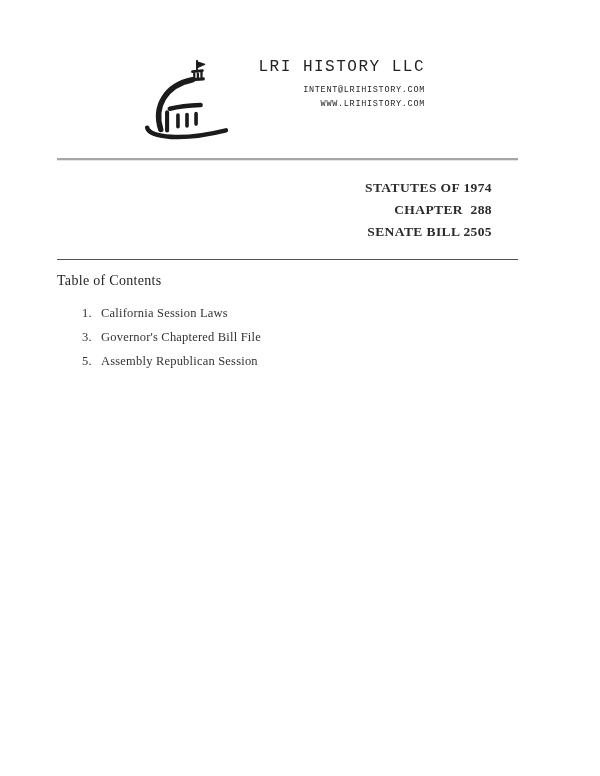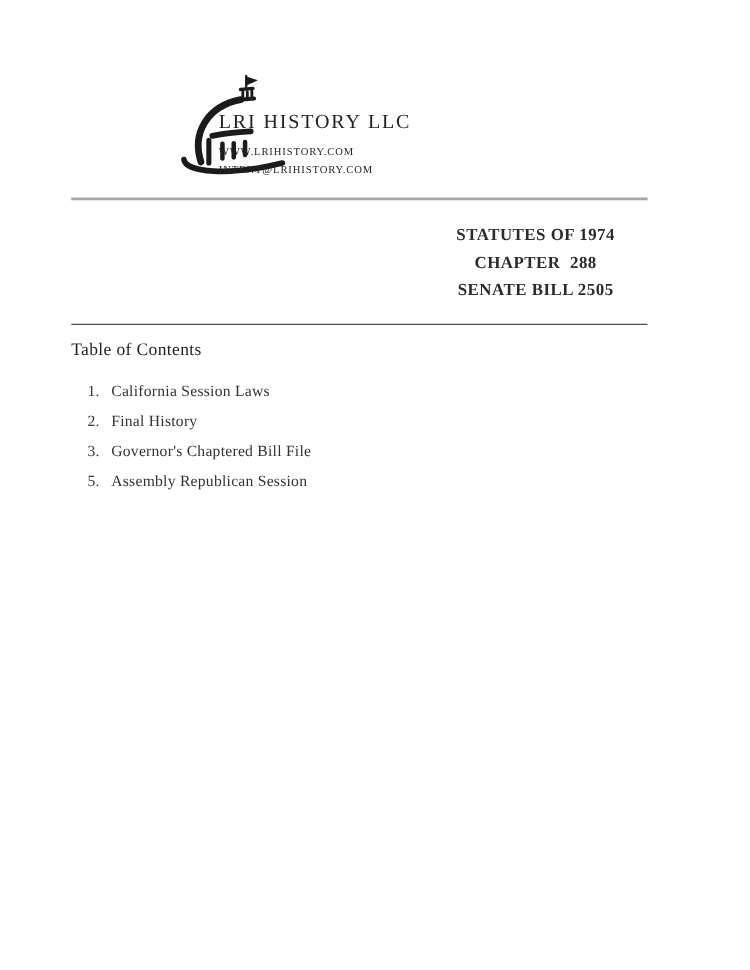--- a/index.html
+++ b/index.html
@@ -18,23 +18,24 @@
 
   
   .logo {
     position: absolute;
     left: 141px; top: 58px;
     width: 92px; height: 86px;
   }
   .logo svg { width: 100%; height: 100%; }
   .lh-text {
     position: absolute;
-    left: 175px; top: 89px;
+    left: 175px; top: 58px;
     width: 250px;
-    text-align: left;
+    text-align: right;
+    font-family: Liberation Mono, monospace;
   }
   .company {
     font-size: 16px;
     letter-spacing: 1.5px;
     color: #222222;
     margin-bottom: 7px;
     white-space: nowrap;
   }
   .contact {
     font-size: 8.5px;
@@ -62,36 +63,35 @@
     right: 108px; top: 177px;
     text-align: right;
   }
   .statutes .ref-line {
     font-size: 13.5px;
     font-weight: bold;
     line-height: 22px;
     color: #2b2b2b;
     letter-spacing: 0.4px;
     white-space: pre;
-    text-align: center;
   }
 
   
   .toc-title {
     position: absolute;
     left: 57px; top: 273px;
     margin: 0;
     font-size: 14px;
     font-weight: normal;
     color: #1f1f1f;
     letter-spacing: 0.3px;
   }
   .toc-list {
     position: absolute;
-    left: 0; top: 301px;
+    left: 12px; top: 301px;
     width: 496px;
   }
   .toc-item {
     padding-left: 70px;
     height: 24px;
     line-height: 24px;
     font-size: 12.5px;
     color: #333333;
     letter-spacing: 0.2px;
     white-space: nowrap;
@@ -127,45 +127,42 @@
 
         <path d="M40 63 L40 76" stroke-width="4"></path>
         <path d="M50 62.5 L50 75" stroke-width="4"></path>
         <path d="M60 61.5 L60 73" stroke-width="4"></path>
 
         <path d="M6 77 C 8 88, 45 92, 93 80" stroke-width="5"></path>
       </svg>
     </div>
     <div class="lh-text">
       <div class="company">LRI HISTORY LLC</div>
+      <div class="contact">INTENT@LRIHISTORY.COM</div>
       <div class="contact">WWW.LRIHISTORY.COM</div>
-      <div class="contact">INTENT@LRIHISTORY.COM</div>
     </div>
   </div>
 
   <div class="rule rule-top"></div>
 
   <div class="statutes">
     <div class="ref-line">STATUTES OF 1974</div>
     <div class="ref-line">CHAPTER  288</div>
     <div class="ref-line">SENATE BILL 2505</div>
   </div>
 
   <div class="rule rule-bottom"></div>
 
   <h1 class="toc-title">Table of Contents</h1>
 
   <div class="toc-list">
     <div class="toc-item">
       <span class="toc-num">1.</span><span>California Session Laws</span>
     </div>
     <div class="toc-item">
-      <span class="toc-num">2.</span><span>Final History</span>
-    </div>
-    <div class="toc-item">
       <span class="toc-num">3.</span><span>Governor's Chaptered Bill File</span>
     </div>
     <div class="toc-item">
       <span class="toc-num">5.</span><span>Assembly Republican Session</span>
     </div>
   </div>
 
 </div>
 
 </body></html>

